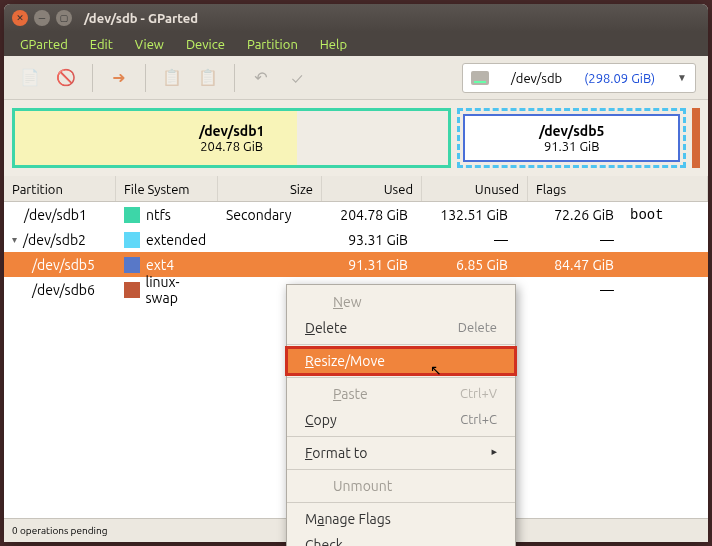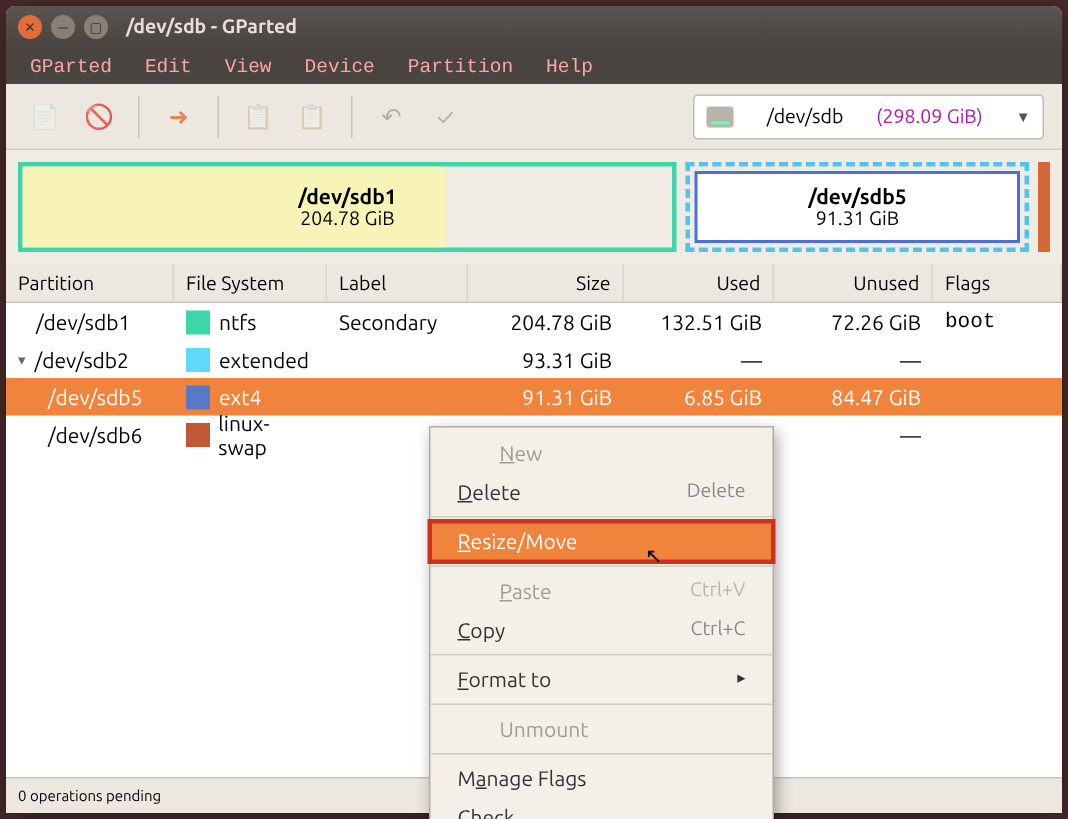--- a/index.html
+++ b/index.html
@@ -8,28 +8,28 @@
 .window { position: absolute; left: 4px; top: 4px; width: 704px; height: 538px; background: #f0ece4; border-radius: 6px 6px 0 0; box-shadow: 0 4px 20px rgba(0,0,0,0.4); display: flex; flex-direction: column; }
 
 .titlebar { height: 28px; background: linear-gradient(#5a5450, #4a4440); border-radius: 6px 6px 0 0; display: flex; align-items: center; padding: 0 8px; gap: 6px; }
 .win-btn { width: 16px; height: 16px; border-radius: 50%; display: flex; align-items: center; justify-content: center; font-size: 9px; color: #333; }
 .win-close { background: #e66b3a; }
 .win-min { background: #888078; }
 .win-max { background: #888078; }
 .title-text { color: #e8e0d8; font-size: 13px; margin-left: 6px; font-weight: 700; }
 
 .menubar { height: 24px; background: #4a4440; display: flex; align-items: center; padding: 0 6px; gap: 2px; }
-.menu-item { color: #fca5a5; font-size: 13px; padding: 3px 10px; cursor: pointer; font-family: Liberation Mono, monospace; }
+.menu-item { color: #bef264; font-size: 13px; padding: 3px 10px; cursor: pointer; }
 
 .toolbar { height: 44px; background: #ece8e0; border-bottom: 1px solid #d0ccc4; display: flex; align-items: center; padding: 0 12px; gap: 8px; }
 .tool-btn { width: 28px; height: 28px; display: flex; align-items: center; justify-content: center; font-size: 16px; opacity: 0.4; cursor: pointer; }
 .tool-btn.disabled { opacity: 0.25; }
 .tool-sep { width: 1px; height: 28px; background: #c8c4bc; margin: 0 4px; }
 .device-select { margin-left: auto; background: #fff; border: 1px solid #c0bcb4; border-radius: 3px; height: 30px; display: flex; align-items: center; padding: 0 8px; gap: 22px; font-size: 13px; cursor: pointer; }
-.device-select .size-text { color: #a21caf; }
+.device-select .size-text { color: #1d4ed8; }
 .dropdown-arrow { font-size: 10px; color: #555; }
 .hd-icon { width: 18px; height: 14px; background: #b8b4ac; border-radius: 2px; position: relative; }
 .hd-icon::after { content: ''; position: absolute; bottom: 2px; left: 3px; width: 12px; height: 2px; background: #6fa; }
 
 .disk-map { height: 76px; padding: 8px 8px; display: flex; gap: 6px; }
 .part-block { border: 3px solid; display: flex; align-items: center; justify-content: center; flex-direction: column; font-size: 14px; position: relative; overflow: hidden; }
 .part-block.ntfs { border-color: #3dd6a8; flex: 3; }
 .part-block.ntfs .fill { position: absolute; left: 0; top: 0; bottom: 0; width: 65%; background: #f8f4b8; }
 .part-block.ext { border: 3px dashed #4fc4f0; flex: 1.5; position: relative; padding: 3px; }
 .part-block.ext .inner { background: #fff; width: 100%; height: 100%; display: flex; align-items: center; justify-content: center; flex-direction: column; border: 2px solid #4a6fd8; }
@@ -134,21 +134,20 @@
         <div class="part-size">91.31 GiB</div>
       </div>
     </div>
     <div class="swap-bar"></div>
   </div>
 
   <div class="part-table">
     <div class="table-header">
       <div class="th partition">Partition</div>
       <div class="th fs">File System</div>
-      <div class="th label">Label</div>
       <div class="th size">Size</div>
       <div class="th used">Used</div>
       <div class="th unused">Unused</div>
       <div class="th flags">Flags</div>
     </div>
     <div class="table-body" id="table-body">
         <div class="row">
           <div class="td partition indent1">
             <span>/dev/sdb1</span>
           </div>

